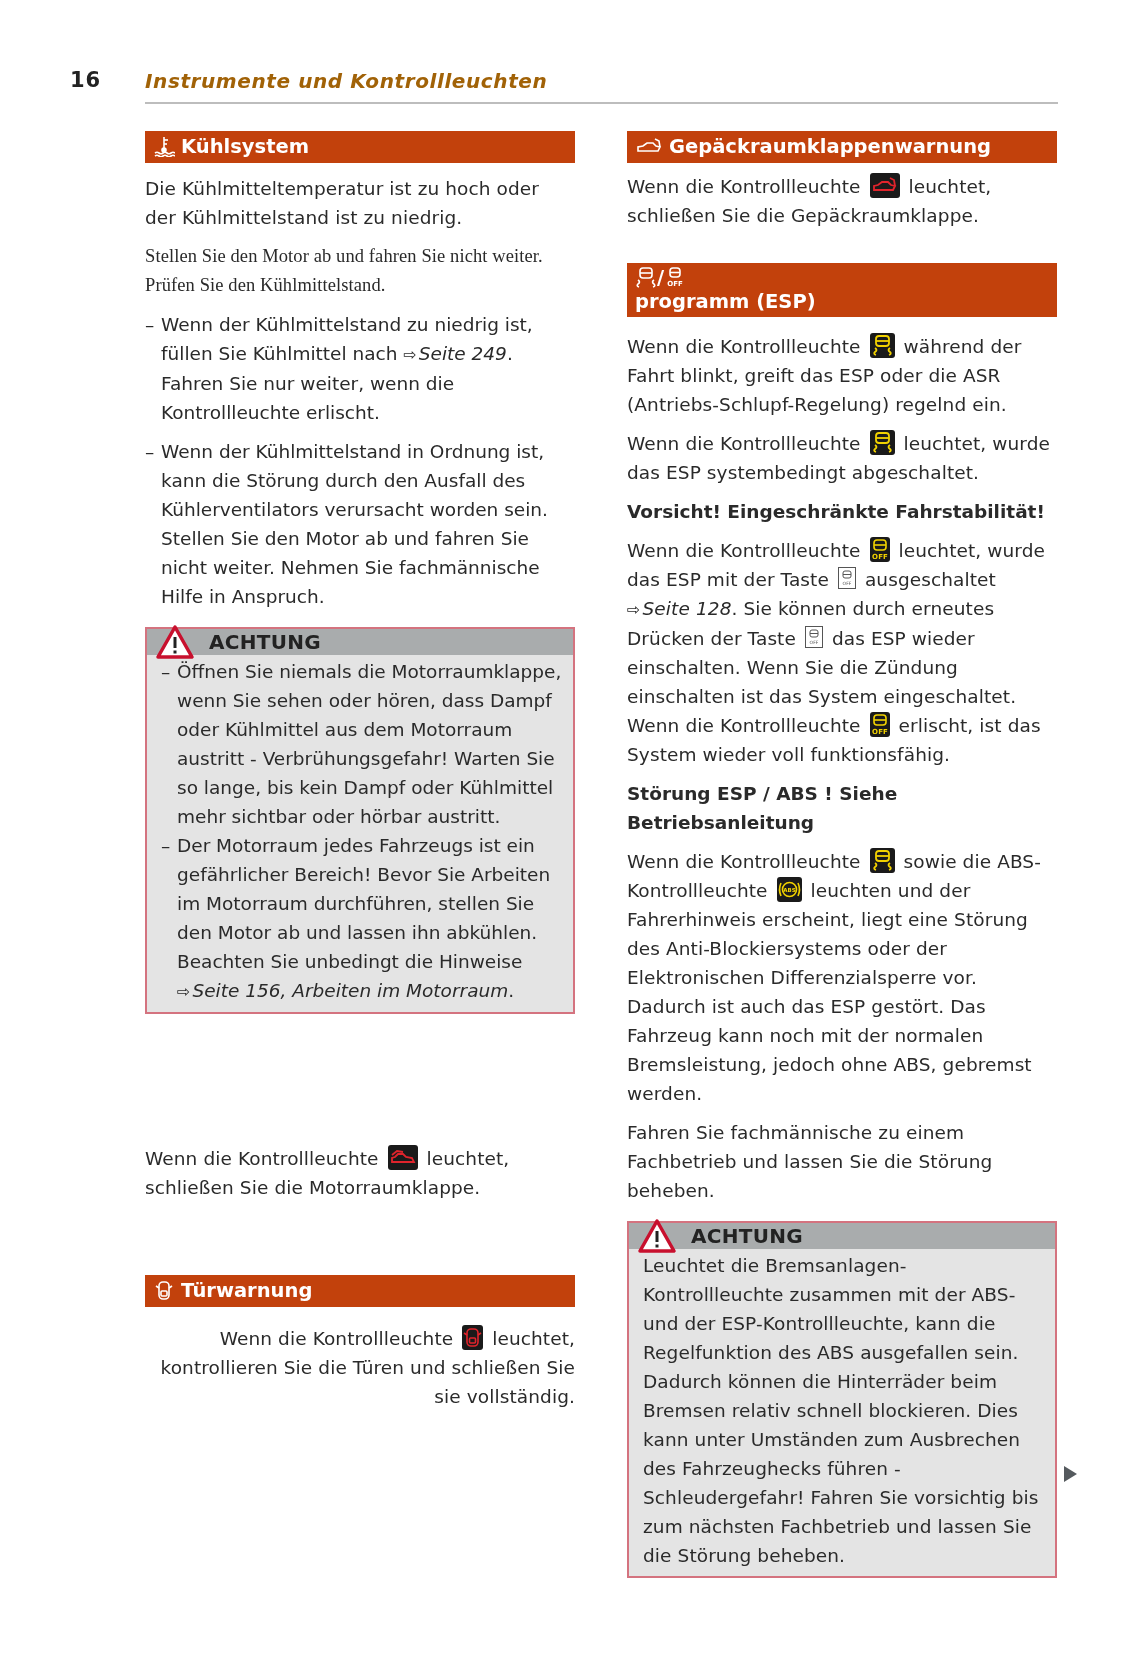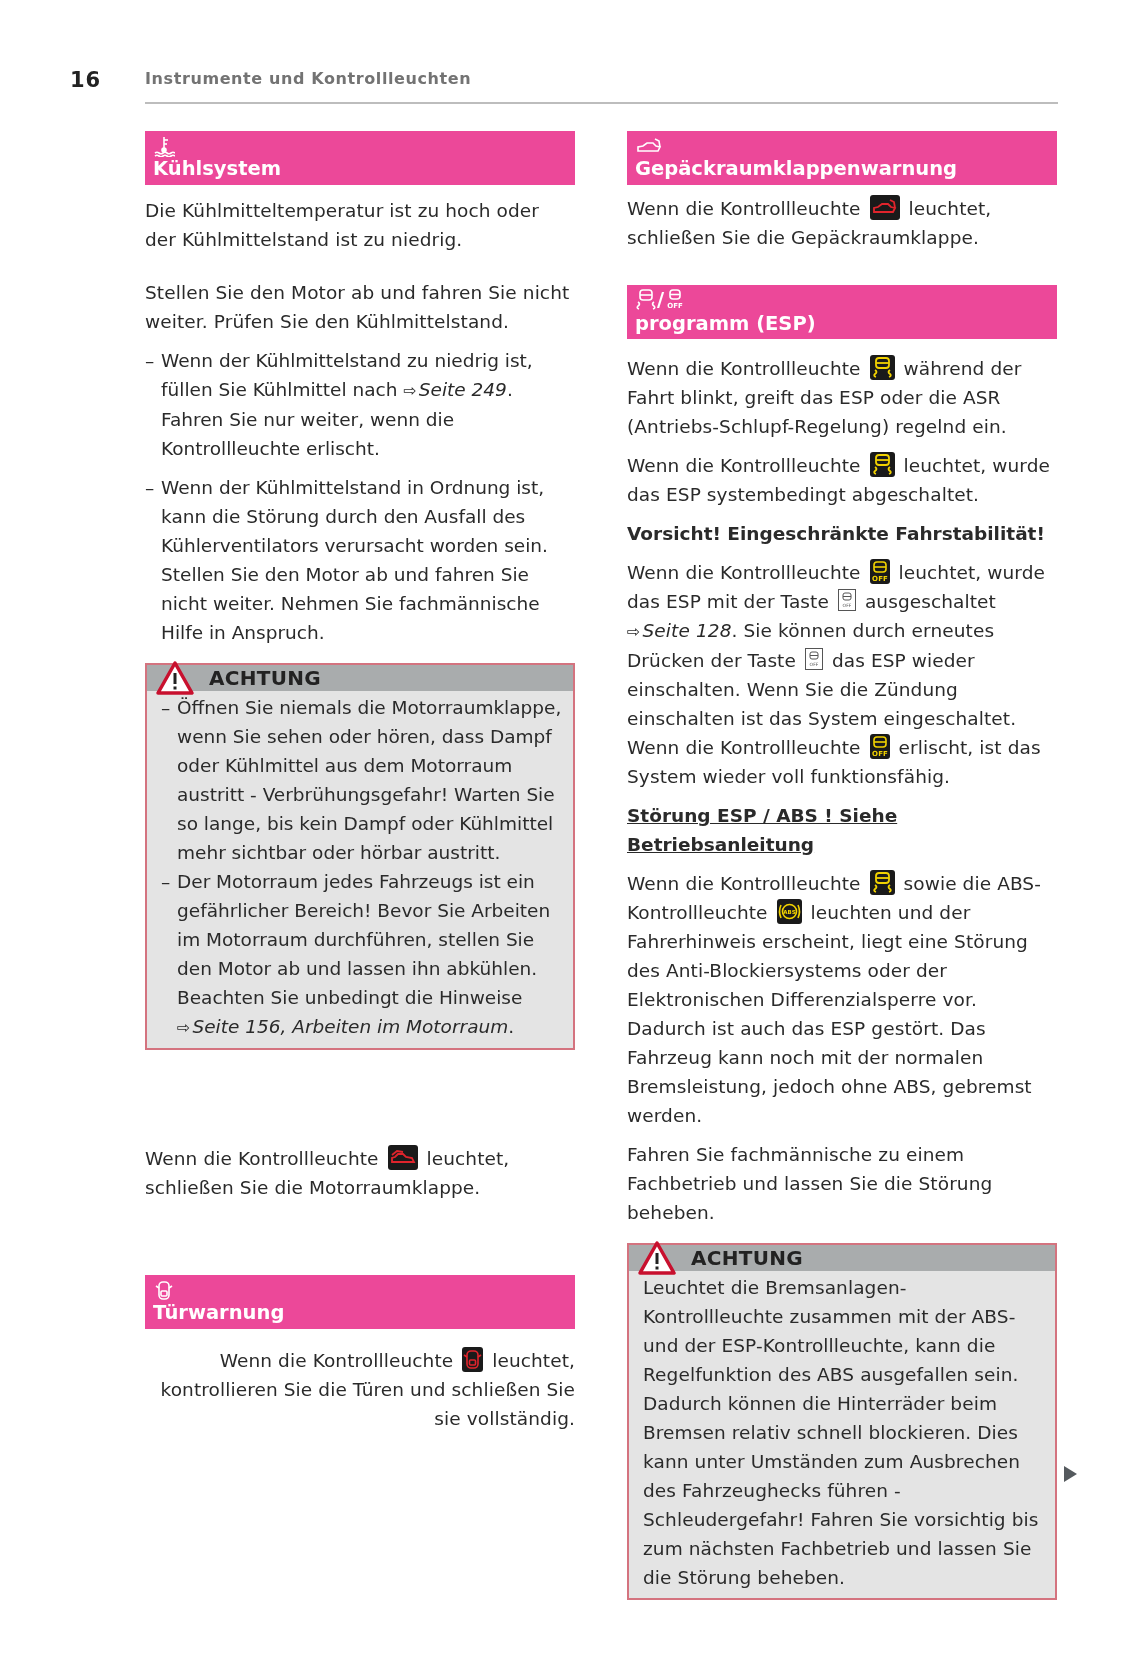--- a/index.html
+++ b/index.html
@@ -1,28 +1,28 @@
 <!DOCTYPE html>
 <html><head>
 <meta charset="utf-8">
 <style>
   html, body { margin:0; padding:0; background:#ffffff; }
   body { width:1142px; height:1654px; position:relative; overflow:hidden;
          font-family:"DejaVu Sans", sans-serif; color:#2a2a2a; }
   .abs { position:absolute; }
   .page-num { left:70px; top:68px; font-size:21px; font-weight:bold; letter-spacing:1px; color:#222; }
-  .page-title { left:145px; top:69px; font-size:16px; font-weight:bold; letter-spacing:0.6px; color:#737373; }
+  .page-title { left:145px; top:69px; font-size:20px; font-weight:bold; letter-spacing:0.6px; color:#a16207;font-style:italic; }
   .header-rule { left:145px; top:102px; width:913px; height:2px; background:#bdbdbd; }
 
   .col { position:absolute; width:430px; }
   .col-left { left:145px; top:131px; }
   .col-right { left:627px; top:131px; }
 
-  .bar { background:#ec4899; color:#fff; font-weight:bold; font-size:19.5px; line-height:24px;
-         padding:4px 6px 4px 8px; display:flex; align-items:flex-start;flex-direction:column; }
+  .bar { background:#c2410c; color:#fff; font-weight:bold; font-size:19.5px; line-height:24px;
+         padding:4px 6px 4px 8px; display:flex; align-items:flex-start; }
   .bar .ico { display:inline-block; margin-right:6px; width:22px; height:22px; flex:none; }
   .bar.two-line { padding:3px 6px 3px 8px; }
 
   p, .para { margin:0; font-size:18.5px; line-height:29px; letter-spacing:0.1px; }
   .sub-heading { font-weight:bold; font-size:18.5px; line-height:29px; display:flex; align-items:center; }
   .bullet { display:flex; font-size:18.5px; line-height:29px; }
   .bullet .dash { width:16px; flex:none; }
   .ref-arrow { font-size:16px; margin-right:2px; }
   .italic { font-style:italic; }
 
@@ -62,21 +62,21 @@
             <path d="M2 18 q2 -1.5 4 0 t4 0 t4 0 t4 0 t4 0"></path>
             <path d="M2 21 q2 -1.5 4 0 t4 0 t4 0 t4 0 t4 0"></path>
           </g>
         </svg>
     </span>
     <span>Kühlsystem</span>
   </div>
 
 
   <p style="margin-top:11px;">Die Kühlmitteltemperatur ist zu hoch oder der Kühlmittelstand ist zu niedrig.</p>
-  <p style="margin-top:24px;">Stellen Sie den Motor ab und fahren Sie nicht weiter. Prüfen Sie den Kühlmittelstand.</p>
+  <p style="margin-top:10px;font-family:Liberation Serif, serif;">Stellen Sie den Motor ab und fahren Sie nicht weiter. Prüfen Sie den Kühlmittelstand.</p>
 
   <div class="bullet" style="margin-top:10px;">
     <span class="dash">–</span>
     <span><span>Wenn der Kühlmittelstand zu niedrig ist, füllen Sie Kühlmittel nach </span><span class="ref-arrow">⇨</span><span class="italic">Seite 249</span><span>. Fahren Sie nur weiter, wenn die Kontrollleuchte erlischt.</span></span>
   </div>
 
   <div class="bullet" style="margin-top:10px;">
     <span class="dash">–</span>
     <span>Wenn der Kühlmittelstand in Ordnung ist, kann die Störung durch den Ausfall des Kühlerventilators verursacht worden sein. Stellen Sie den Motor ab und fahren Sie nicht weiter. Nehmen Sie fachmännische Hilfe in Anspruch.</span>
   </div>
@@ -217,21 +217,21 @@
           </g>
           <text x="8" y="17" font-size="4.5" fill="#555" text-anchor="middle" font-family="DejaVu Sans, sans-serif">OFF</text>
         </svg></span><span> das ESP wieder einschalten. Wenn Sie die Zündung einschalten ist das System eingeschaltet. Wenn die Kontrollleuchte </span><span class="lamp esp-off-lamp" style="width:20px;"><svg viewBox="0 0 20 25">
           <g stroke="#f2d200" stroke-width="1.6" fill="none">
             <rect x="4" y="3" width="12" height="10" rx="3"></rect>
             <line x1="4" y1="8" x2="16" y2="8"></line>
           </g>
           <text x="10" y="22" font-size="7" fill="#f2d200" text-anchor="middle" font-family="DejaVu Sans, sans-serif" font-weight="bold">OFF</text>
         </svg></span><span> erlischt, ist das System wieder voll funktionsfähig.</span></p>
 
-  <div class="sub-heading" style="margin-top:10px;text-decoration:underline;">Störung ESP / ABS ! Siehe Betriebsanleitung</div>
+  <div class="sub-heading" style="margin-top:10px;">Störung ESP / ABS ! Siehe Betriebsanleitung</div>
 
   <p style="margin-top:10px;"><span>Wenn die Kontrollleuchte </span><span class="lamp esp-lamp"><svg viewBox="0 0 25 25">
           <g stroke="#f2d200" stroke-width="1.8" fill="none">
             <rect x="6" y="3" width="13" height="10" rx="3"></rect>
             <line x1="6" y1="8" x2="19" y2="8"></line>
             <path d="M5 15 q3 2 0 4 q-2 2 1 3"></path>
             <path d="M20 15 q-3 2 0 4 q2 2 -1 3"></path>
           </g>
         </svg></span><span> sowie die ABS-Kontrollleuchte </span><span class="lamp abs-lamp"><svg viewBox="0 0 25 25">
           <g stroke="#f2d200" stroke-width="1.6" fill="none">

